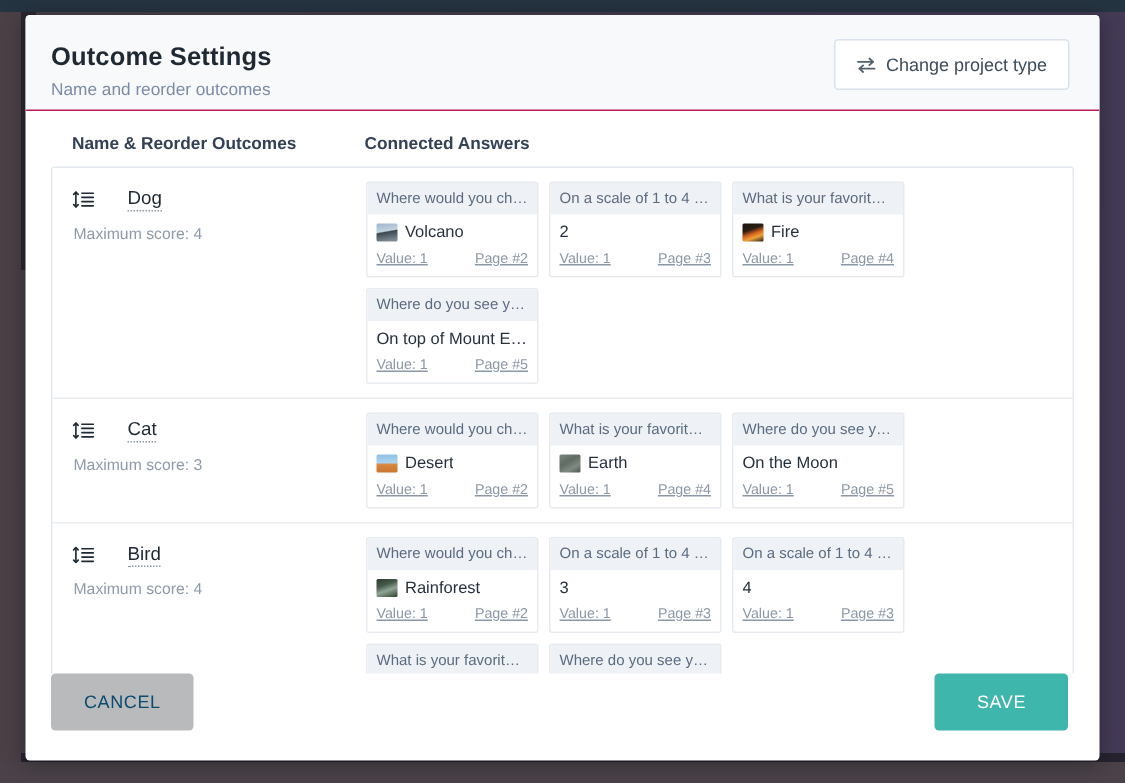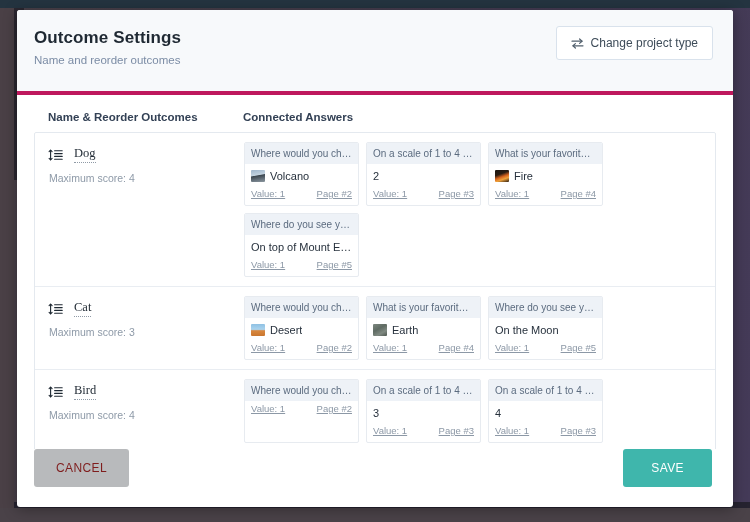--- a/index.html
+++ b/index.html
@@ -59,22 +59,22 @@
     background: #ffffff;
     border-radius: 3px;
     box-shadow: 0 2px 14px rgba(0,0,0,0.35);
     overflow: hidden;
     display: flex;
     flex-direction: column;
   }
 
   .modal-header {
     background: #f7f9fb;
-    border-bottom: 4px solid #be185d;
-    padding: 16px 20px 24px 17px;
+    border-bottom: 1px solid #be185d;
+    padding: 16px 20px 6px 17px;
     display: flex;
     align-items: flex-start;
     justify-content: space-between;
     flex: 0 0 auto;
   }
   .title-block { padding-top: 2px; }
   .modal-title {
     font-size: 17px;
     font-weight: 600;
     color: #1f2933;
@@ -143,22 +143,21 @@
 
   .outcome-name-cell {
     width: 209px;
     padding-left: 13px;
     padding-top: 4px;
     flex: 0 0 209px;
   }
   .name-line {
     display: flex;
     align-items: center;
-    gap: 11px;
-    font-family: Liberation Serif, serif;
+    gap: 22px;
   }
   .reorder-icon {
     color: #1f2933;
     display: inline-flex;
     align-items: center;
   }
   .outcome-name {
     font-size: 12.5px;
     color: #1f2933;
     border-bottom: 1px dotted #8f9aa6;
@@ -241,21 +240,21 @@
   .modal-footer {
     flex: 0 0 auto;
     display: flex;
     justify-content: space-between;
     align-items: center;
     padding: 0 21px 20px 17px;
     margin-top: auto;
   }
   .btn-cancel {
     background: #b8babc;
-    color: #7f1d1d;
+    color: #0c4a6e;
     border: none;
     border-radius: 3px;
     font-size: 12px;
     letter-spacing: 0.4px;
     padding: 12px 22px;
     cursor: pointer;
     font-family: inherit;
   }
   .btn-save {
     background: #3fb6ac;
@@ -437,20 +436,24 @@
                   <path d="M6.6 10.2h7.6"></path>
                 </svg>
               </span>
               <span class="outcome-name">Bird</span>
             </div>
             <div class="max-score">Maximum score: 4</div>
           </div>
           <div class="answers-cell">
             <div class="answer-card">
               <div class="ac-question">Where would you choo...</div>
+              <div class="ac-answer">
+                <span class="thumb th-rain"></span>
+                <span class="ac-text">Rainforest</span>
+              </div>
               <div class="ac-footer">
                 <span>Value: 1</span>
                 <span>Page #2</span>
               </div>
             </div>
             <div class="answer-card">
               <div class="ac-question">On a scale of 1 to 4 ho...</div>
               <div class="ac-answer">
                 <span class="ac-text">3</span>
               </div>

